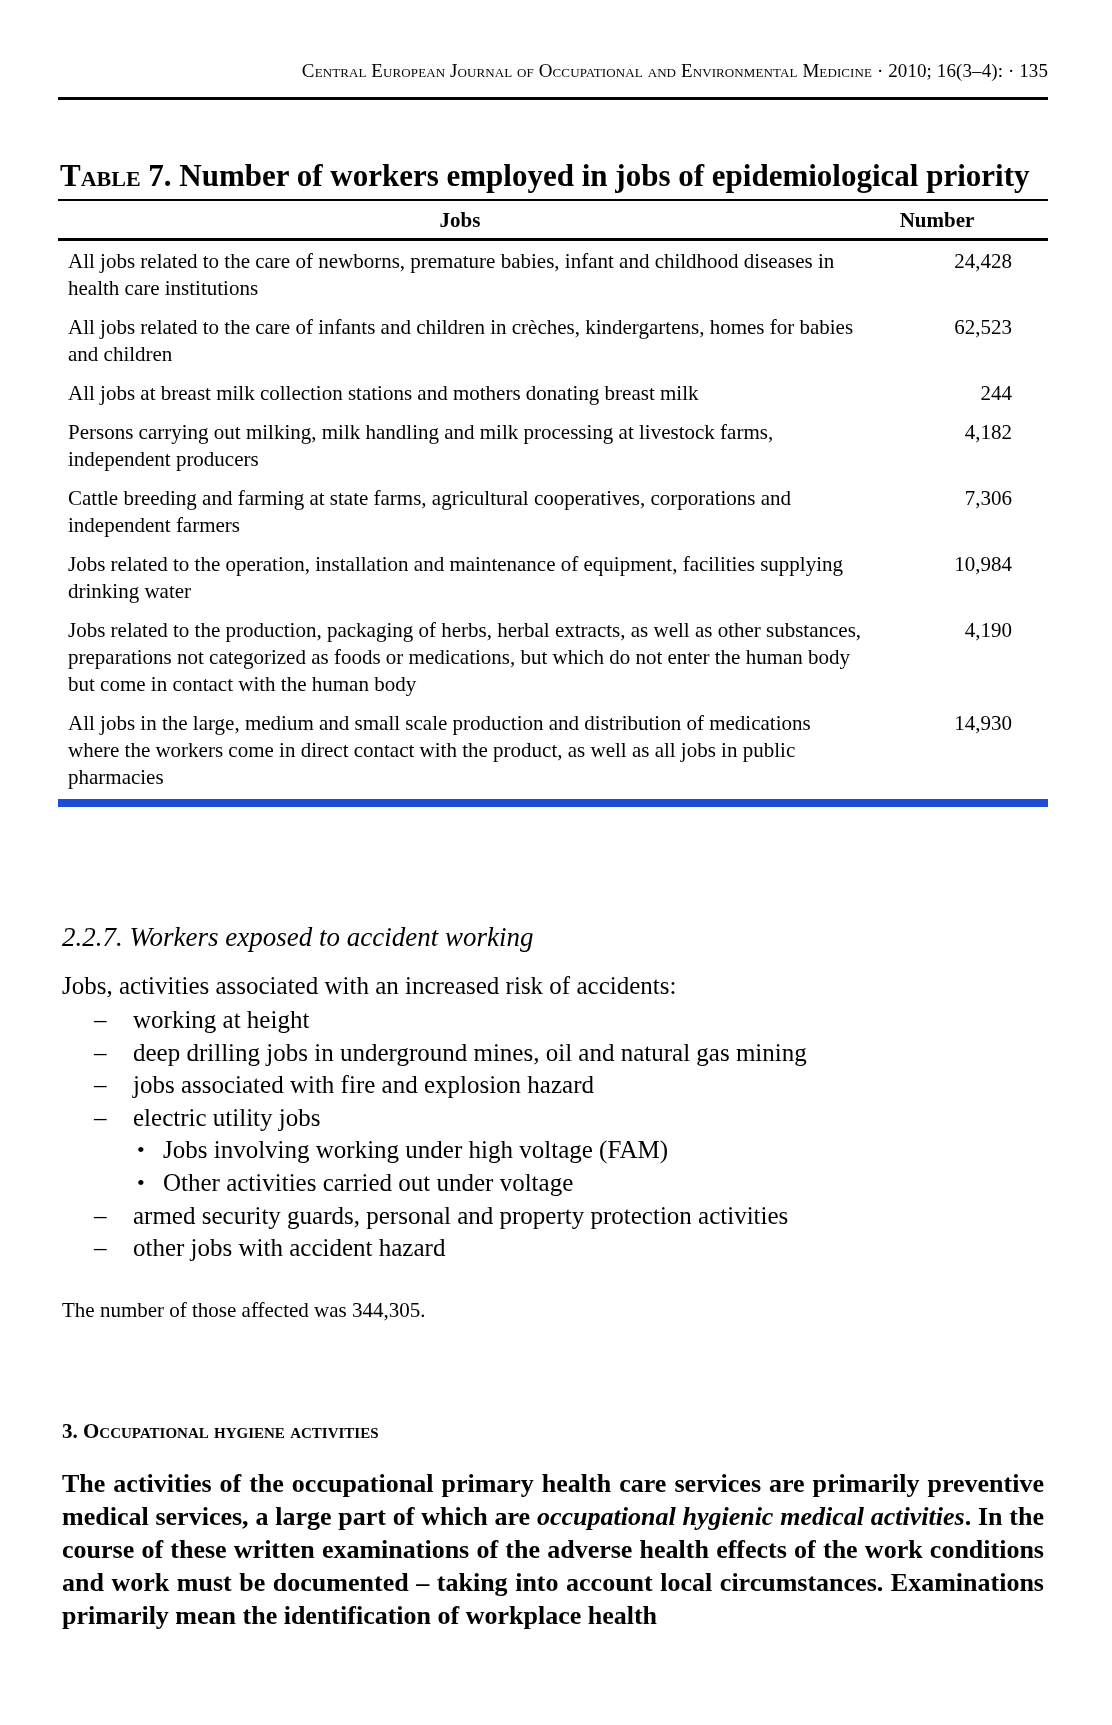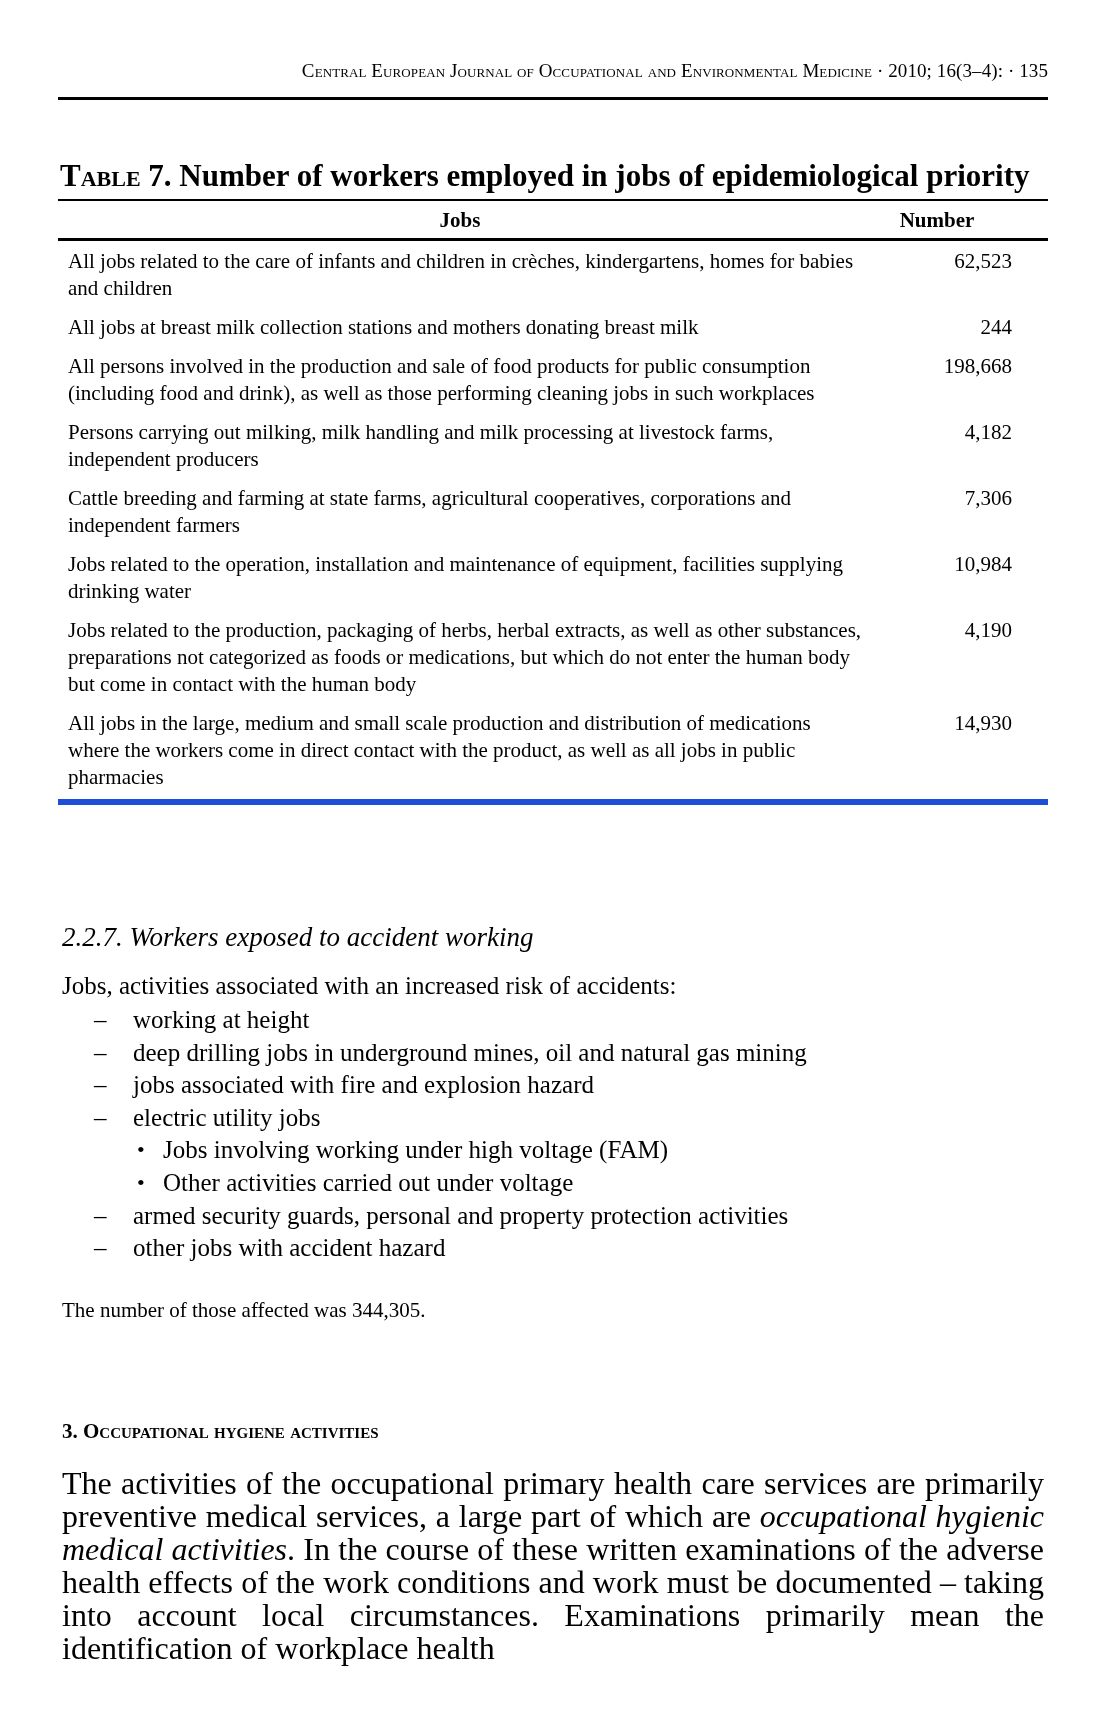--- a/index.html
+++ b/index.html
@@ -26,43 +26,44 @@
     font-size: 21px; line-height: 27px;
   }
   table.data thead tr th {
     font-weight: bold; padding: 6px 0 4px 0; border-top: 2px solid #000; border-bottom: 3px solid #000;
   }
   table.data th.jobs-h { text-align: center; padding-left: 0; font-family: Liberation Serif, serif; }
   table.data th.num-h { text-align: center; padding-right: 36px; width: 150px; }
   table.data td { vertical-align: top; padding: 6px 0 6px 10px; }
   table.data td.num { text-align: right; padding-right: 36px; padding-left: 0; }
   table.data tbody tr:first-child td { padding-top: 7px; }
-  table.data tbody tr:last-child td { border-bottom: 6px solid #1d4ed8; padding-bottom: 8px; }
+  table.data tbody tr:last-child td { border-bottom: 8px solid #1d4ed8; padding-bottom: 8px; }
 
   .sub-heading {
     position: absolute; top: 922px; left: 4px; font-size: 27px; font-style: italic;
   }
   .intro { position: absolute; top: 972px; left: 4px; font-size: 25px; }
   ul.hazards { position: absolute; top: 1004px; left: 0; margin: 0; padding: 0; list-style: none; font-size: 25px; line-height: 32.6px; }
   ul.hazards li { position: relative; padding-left: 75px; }
   ul.hazards li .dash { position: absolute; left: 36px; }
   ul.bullets { list-style: none; margin: 0; padding: 0; }
   ul.bullets li { padding-left: 30px; position: relative; }
   ul.bullets li .dot { position: absolute; left: 4px; font-size: 22px; }
 
   .affected { position: absolute; top: 1298px; left: 4px; font-size: 21px; }
 
   .section-heading {
     position: absolute; top: 1405px; left: 4px; font-size: 21px; font-weight: bold;
     font-variant: small-caps;
     margin-top: 14px;
   }
   .body-para {
-    position: absolute; top: 1467px; left: 4px; width: 982px; font-size: 32px; line-height: 33px;
+    position: absolute; top: 1467px; left: 4px; width: 982px; font-size: 26px; line-height: 33px;
     text-align: justify;
+    font-weight: bold;
   }
 </style>
 </head>
 <body>
 
 <div class="page">
 
   <div class="running-head">
     <span class="sc">Central European Journal of Occupational and Environmental Medicine</span>
     <span>· 2010; 16(3–4): · 135</span>
@@ -76,30 +77,30 @@
 
   <table class="data">
     <thead>
       <tr>
         <th class="jobs-h">Jobs</th>
         <th class="num-h">Number</th>
       </tr>
     </thead>
     <tbody>
       <tr>
+          <td>All jobs related to the care of newborns, premature babies, infant and childhood diseases in health care institutions</td>
+          <td class="num">24,428</td>
+        </tr>
+      <tr>
           <td>All jobs related to the care of infants and children in crèches, kindergartens, homes for babies and children</td>
           <td class="num">62,523</td>
         </tr>
       <tr>
           <td>All jobs at breast milk collection stations and mothers donating breast milk</td>
           <td class="num">244</td>
-        </tr>
-      <tr>
-          <td>All persons involved in the production and sale of food products for public consumption (including food and drink), as well as those performing cleaning jobs in such workplaces</td>
-          <td class="num">198,668</td>
         </tr>
       <tr>
           <td>Persons carrying out milking, milk handling and milk processing at livestock farms, independent producers</td>
           <td class="num">4,182</td>
         </tr>
       <tr>
           <td>Cattle breeding and farming at state farms, agricultural cooperatives, corporations and independent farmers</td>
           <td class="num">7,306</td>
         </tr>
       <tr>

